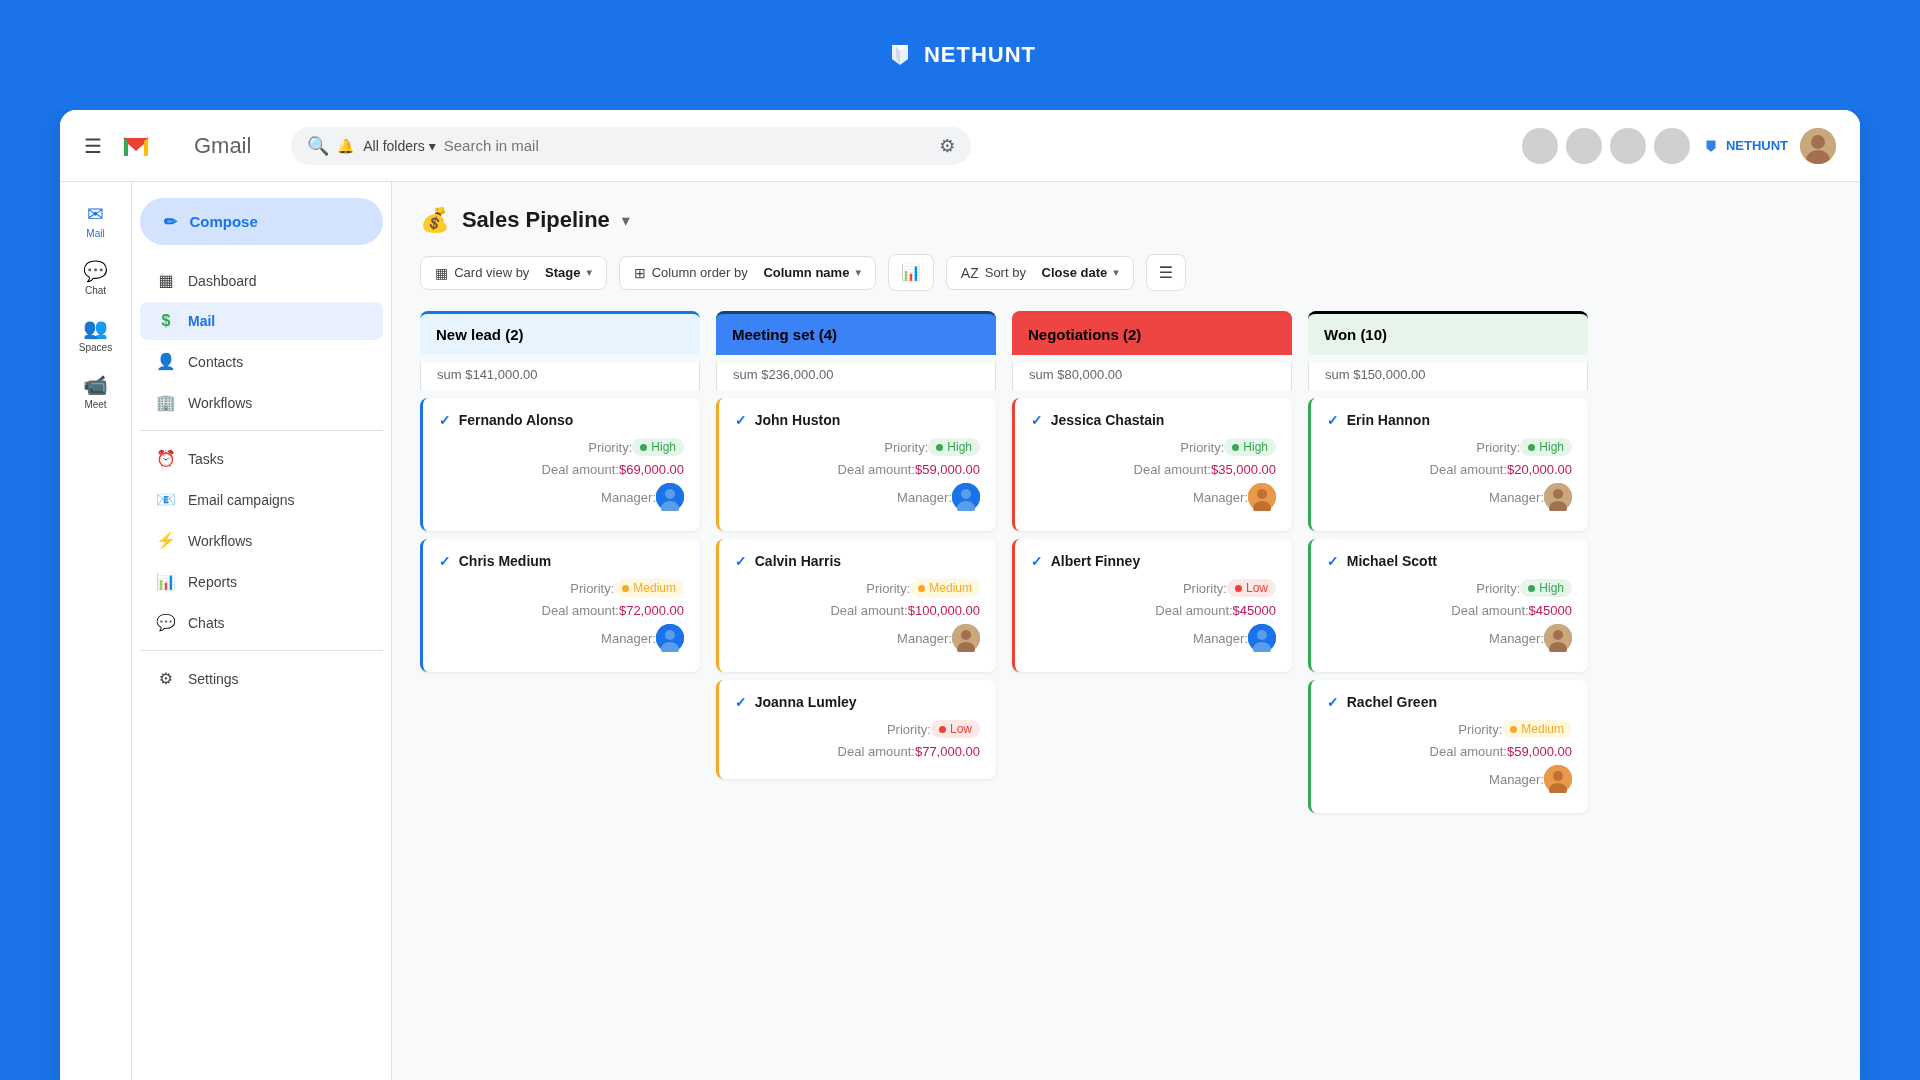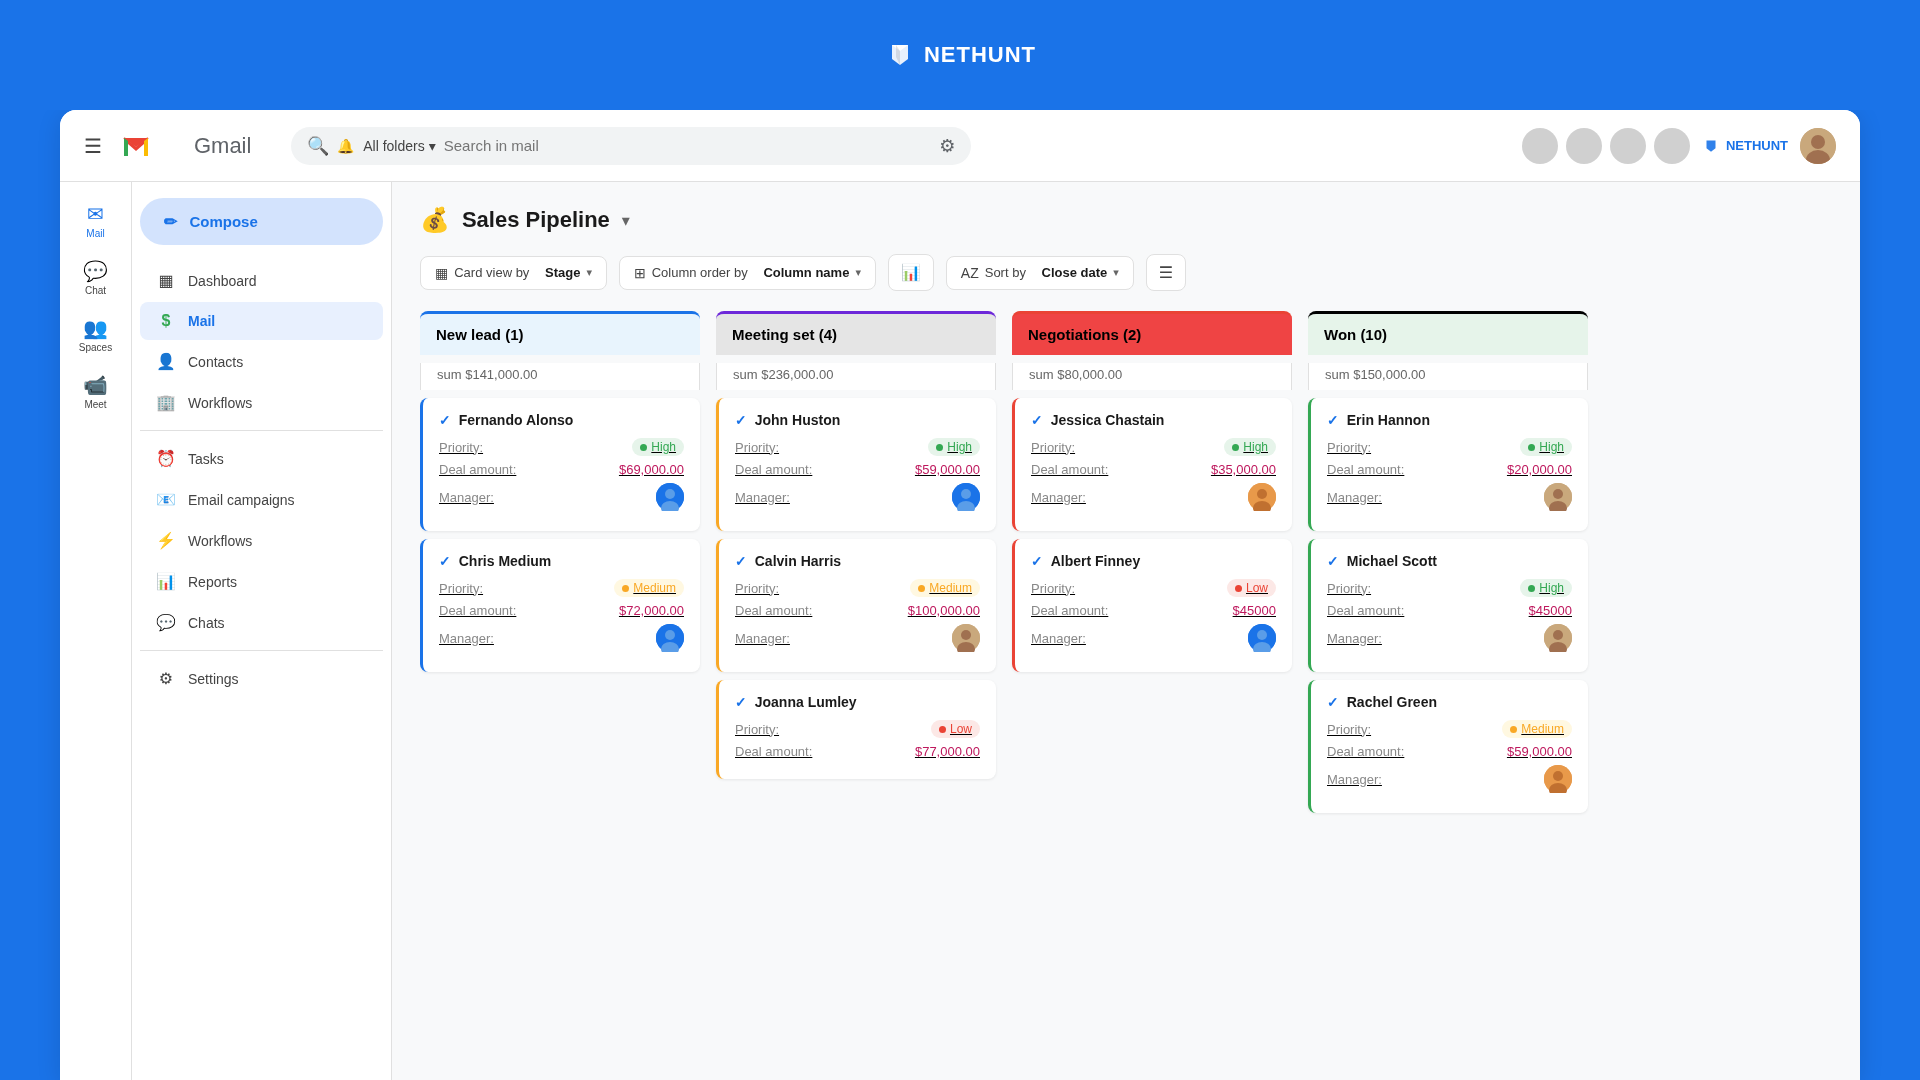--- a/index.html
+++ b/index.html
@@ -285,21 +285,21 @@
       flex-direction: column;
       gap: 8px;
     }
     .col-header {
       border-radius: 8px 8px 0 0;
       padding: 12px 16px;
       font-size: 15px;
       font-weight: 700;
     }
     .col-header.blue { background: #e8f4fd; border-top: 3px solid #1a73e8; }
-    .col-header.orange { background: #e5e5e5; border-top: 3px solid #6d28d9; }
+    .col-header.orange { background: #3b82f6; border-top: 3px solid #0c4a6e; }
     .col-header.red { background: #ef4444; border-top: 3px solid #ea4335; }
     .col-header.green { background: #e6f4ea; border-top: 3px solid #000000; }
 
     .col-sum {
       font-size: 13px;
       color: #666;
       padding: 4px 16px 8px;
       background: white;
       border-left: 1px solid #e0e0e0;
       border-right: 1px solid #e0e0e0;
@@ -323,24 +323,23 @@
       gap: 8px;
       font-size: 14px;
       font-weight: 600;
       color: #1a1a1a;
       margin-bottom: 10px;
     }
 
     .deal-field {
       display: flex;
       align-items: center;
-      justify-content: space-between;
+      justify-content: flex-end;
       margin-bottom: 6px;
       font-size: 13px;
-      text-decoration: underline;
     }
     .deal-field-label { color: #888; }
     .deal-field-value { color: #be185d; font-weight: 500; }
 
     .priority-badge {
       display: inline-flex;
       align-items: center;
       gap: 4px;
       padding: 2px 8px;
       border-radius: 12px;
@@ -558,21 +557,21 @@
           <span>Sort by</span>&nbsp;<strong>Close date</strong>
           <span class="chevron">▾</span>
         </button>
         <button class="icon-btn">☰</button>
       </div>
 
       <div class="kanban-board">
 
         <div class="kanban-col">
           <div class="col-header blue">
-            <span>New lead (1)</span>
+            <span>New lead (2)</span>
           </div>
           <div class="col-sum">
             <span>sum $141,000.00</span>
           </div>
           <div class="deal-card">
             <div class="deal-name">
               <span style="color:#1a73e8;">✓</span>
               <span>Fernando Alonso</span>
             </div>
             <div class="deal-field">

